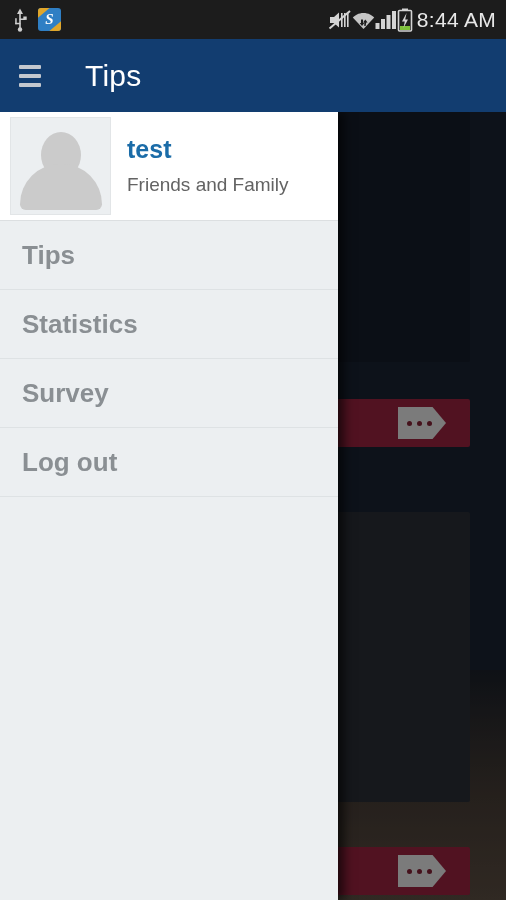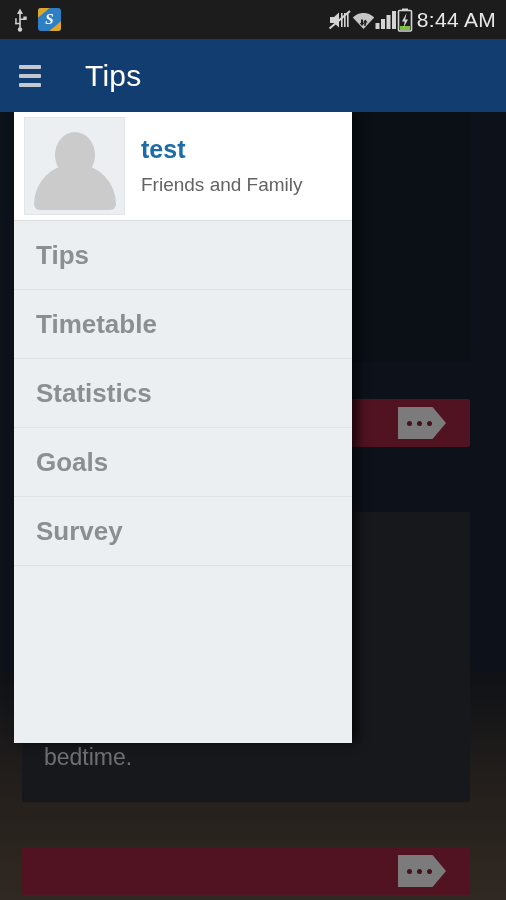--- a/index.html
+++ b/index.html
@@ -128,22 +128,22 @@
   
   .scrim {
     position:absolute; top:112px; left:0;
     width:506px; height:788px;
     background:rgba(0,0,0,0.35);
     z-index:10;
   }
 
   
   .drawer {
-    position:absolute; top:112px; left:14px;
-    width:338px; height:631px;
+    position:absolute; top:112px; left:0;
+    width:338px; height:788px;
     background:#eceff1;
     z-index:20;
     box-shadow:6px 0 10px rgba(0,0,0,0.65);
     overflow:hidden;
   }
   .drawer-header {
     height:109px; background:#ffffff;
     display:flex; align-items:center;
     padding:0 10px;
     border-bottom:1px solid #dcdfe1;
@@ -250,30 +250,27 @@
         <div class="name">test</div>
         <div class="sub">Friends and Family</div>
       </div>
     </div>
 
     <ul class="menu">
       <li>
           <span>Tips</span>
         </li>
       <li>
-          <span>Timetable</span>
-        </li>
-      <li>
           <span>Statistics</span>
         </li>
       <li>
-          <span>Goals</span>
+          <span>Survey</span>
         </li>
       <li>
-          <span>Survey</span>
+          <span>Log out</span>
         </li>
     </ul>
   </div>
 
   <div class="appbar">
     <div class="hamburger">
       <i></i>
       <i></i>
       <i></i>
     </div>

